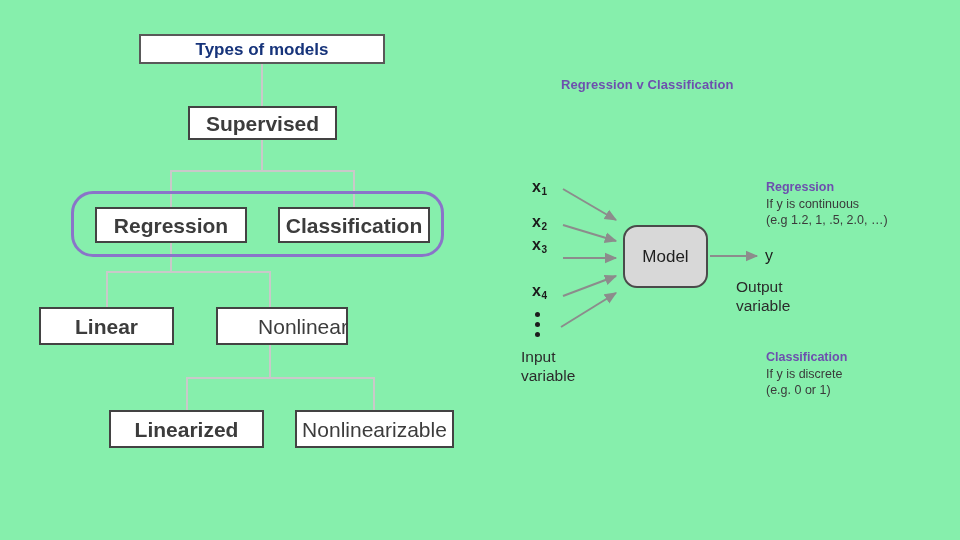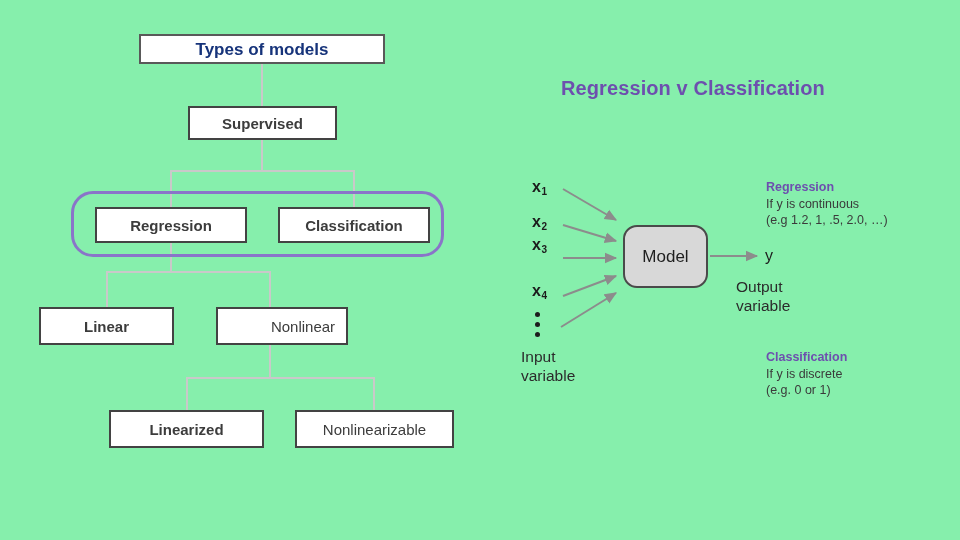--- a/index.html
+++ b/index.html
@@ -24,21 +24,21 @@
   
   .node {
     position: absolute;
     box-sizing: border-box;
     background: #ffffff;
     border: 2px solid #434343;
     display: flex;
     align-items: center;
     justify-content: center;
     text-align: center;
-    font-size: 15px;
+    font-size: 21px;
     line-height: 1;
     color: #3c3c3c;
     z-index: 3;
   }
   .node.bold { font-weight: bold; }
   .node.root {
     border-color: #595959;
     color: #16337a;
     font-weight: bold;
     font-size: 17px;
@@ -59,21 +59,21 @@
     box-sizing: border-box;
     border: 3px solid #8a74c9;
     border-radius: 22px;
     background: transparent;
     z-index: 2;
   }
 
   
   .panel-title {
     position: absolute;
-    font-size: 20px;
+    font-size: 13px;
     font-weight: bold;
     color: #6d4fae;
     letter-spacing: 0.1px;
     white-space: nowrap;
   }
   .xlabel {
     position: absolute;
     font-weight: bold;
     font-size: 16px;
     color: #1c1c1c;

